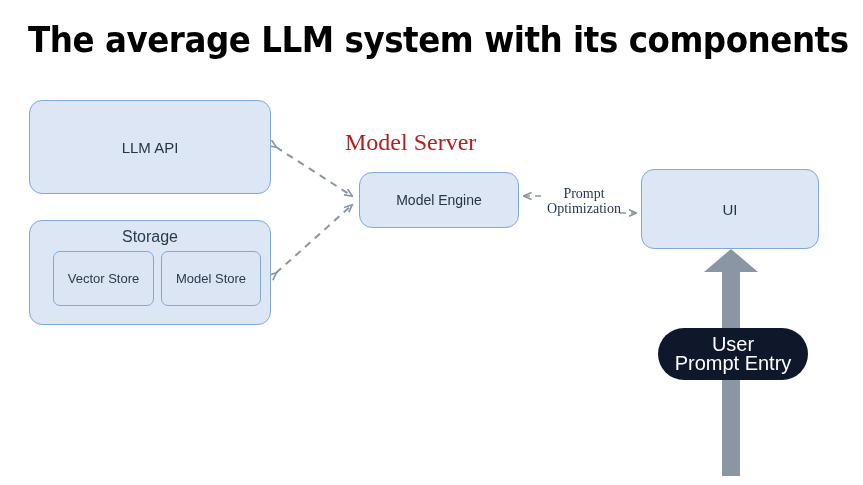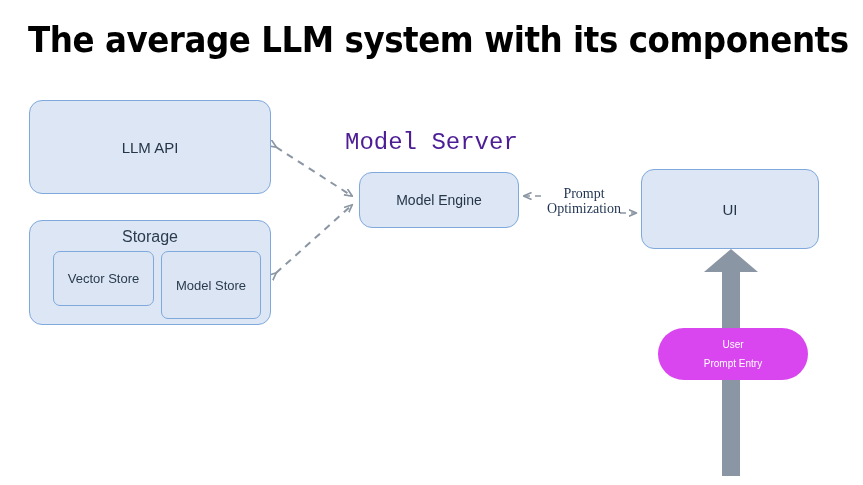--- a/index.html
+++ b/index.html
@@ -60,58 +60,58 @@
     font-size: 13px;
   }
   #box-llm-api { left: 29px; top: 100px; width: 242px; height: 94px; font-size: 15px; }
   #box-storage { left: 29px; top: 220px; width: 242px; height: 105px; align-items: flex-start; justify-content: center; }
   #storage-label {
     margin-top: 7px;
     font-size: 16px;
     color: #2b3b4e;
   }
   #box-vector-store { left: 53px; top: 251px; width: 101px; height: 55px; }
-  #box-model-store { left: 161px; top: 251px; width: 100px; height: 68px; }
+  #box-model-store { left: 161px; top: 251px; width: 100px; height: 55px; }
   #box-model-engine { left: 359px; top: 172px; width: 160px; height: 56px; font-size: 14px; }
   #box-ui { left: 641px; top: 160px; width: 178px; height: 80px; font-size: 15px; margin-top: 9px; }
 
   .server-label {
     position: absolute;
     left: 345px;
     top: 129px;
     font-size: 24px;
-    color: #4c1d95;
-    font-family: Liberation Mono, monospace;
+    color: #b91c1c;
+    font-family: Liberation Serif, serif;
     white-space: nowrap;
   }
   .edge-label {
     position: absolute;
     left: 543px;
     top: 186px;
     width: 82px;
     text-align: center;
     font-size: 14px;
     line-height: 15px;
     color: #1f3350;
     font-family: Liberation Serif, serif;
   }
   .pill {
     position: absolute;
     left: 658px;
     top: 328px;
     width: 150px;
     height: 52px;
-    background: #d946ef;
+    background: #0f172a;
     border-radius: 26px;
     display: flex;
     flex-direction: column;
     align-items: center;
     justify-content: center;
     color: #ffffff;
-    font-size: 10px;
+    font-size: 20px;
     line-height: 19px;
     font-family: "Liberation Sans", sans-serif;
   }
 </style>
 </head>
 <body>
 
 <svg id="canvas" viewBox="0 0 863 485" xmlns="http://www.w3.org/2000/svg">
   <defs>
     <marker id="ah-gray" markerWidth="9" markerHeight="9" refX="7.5" refY="4" orient="auto" markerUnits="userSpaceOnUse">

